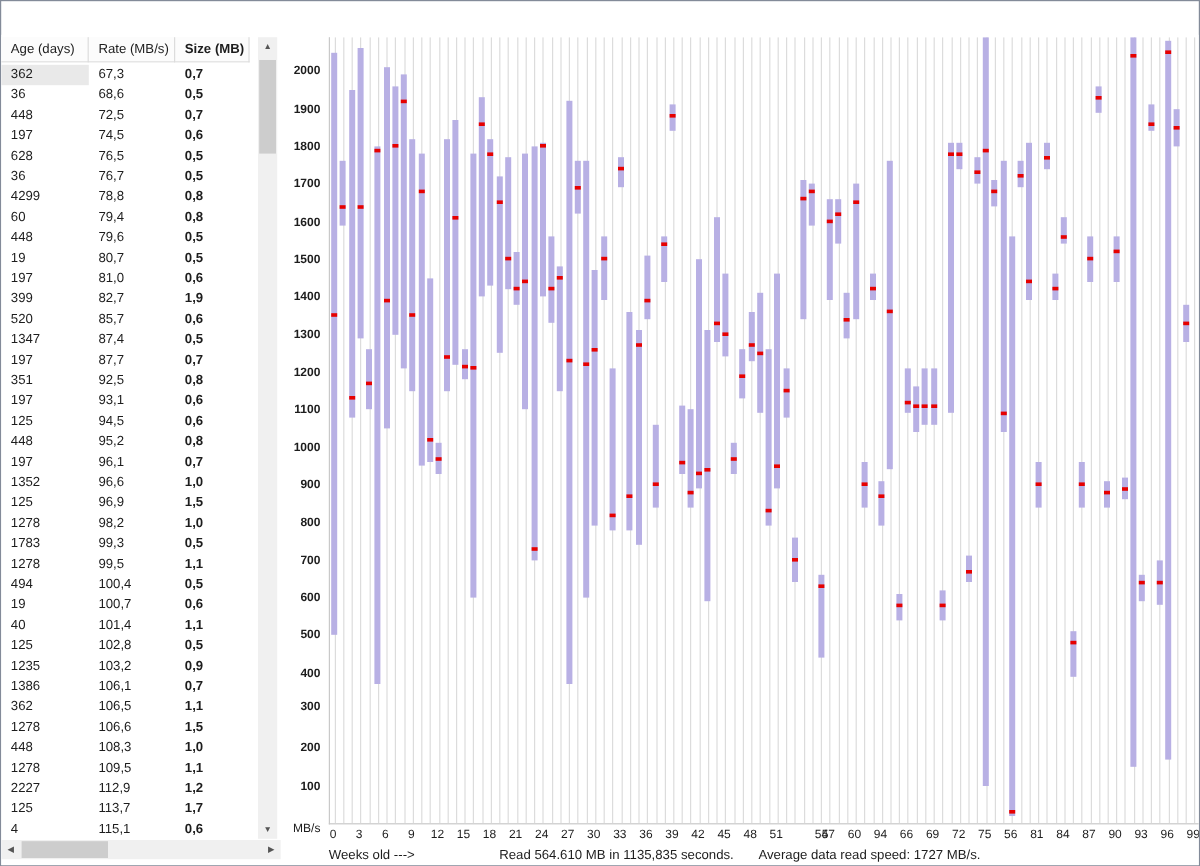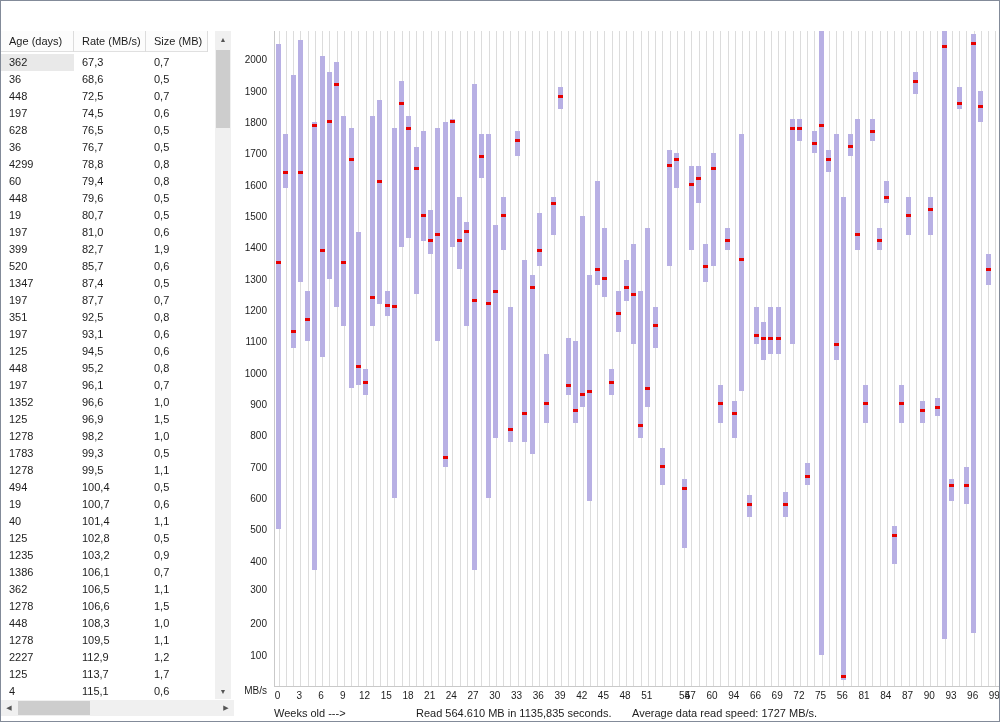--- a/index.html
+++ b/index.html
@@ -21,39 +21,39 @@
             display:flex; align-items:center; justify-content:center; font-family:inherit; padding:0; }
   .glyph-min { width:9px; height:2px; background:#2b2b2b; display:block; }
   .glyph-max { width:9px; height:8px; border:1px solid #2b2b2b; display:block; }
   .glyph-close { font-size:14px; color:#2b2b2b; line-height:1; font-weight:bold; }
 
   
   .left-panel { position:absolute; top:28px; left:0; width:233px; bottom:0; background:#fff; }
   .thead { position:absolute; top:2px; left:0; height:21px; display:flex; background:#fcfcfc;
            border-bottom:1px solid #e0e0e0; }
   .hcell { font-size:11px; color:#1d1d1d; padding:4px 0 0 8px; border-right:1px solid #dcdcdc; height:21px; }
-  .c0 { width:73px; } .c1 { width:72px; } .c2 { width:62px; }
+  .c0 { width:73px; } .c1 { width:72px; } .c2 { width:62px;font-weight:bold; }
   .tbody { position:absolute; top:25px; left:0; width:207px; }
   .trow { display:flex; height:17px; }
   .tcell { font-size:11px; color:#1d1d1d; padding-left:8px; line-height:17px; white-space:nowrap; }
   .tcell.selected { background:#e9e9e9; }
 
   
   .vscroll { position:absolute; top:2px; left:214px; width:16px; height:668px; background:#f0f0f0; }
   .sarrow { position:absolute; width:16px; height:16px; color:#555; font-size:7px;
             display:flex; align-items:center; justify-content:center; }
   .arrow-up { top:0; left:0; } .arrow-down { bottom:0; left:0; }
   .vthumb { position:absolute; left:1px; width:14px; top:19px; height:78px; background:#cdcdcd; }
   .hscroll { position:absolute; left:0; bottom:5px; width:233px; height:16px; background:#f0f0f0; }
   .arrow-left { left:0; top:0; } .arrow-right { right:0; top:0; }
   .hthumb { position:absolute; top:1px; height:14px; left:17px; width:72px; background:#cdcdcd; }
 
   
   .chart-panel { position:absolute; left:233px; top:28px; right:0; bottom:0; background:#fff; }
-  .ylabels { position:absolute; left:0; top:2px; width:36px; height:656px; }
+  .ylabels { position:absolute; left:0; top:2px; width:36px; height:656px;font-weight:bold; }
   .ytick { position:absolute; right:3px; font-size:10px; color:#1d1d1d; }
   .unit-label { position:absolute; left:0; top:656px; width:36px; text-align:right;
                 font-size:10px; color:#1d1d1d; padding-right:3px; }
   .plot { position:absolute; left:40px; top:2px; width:725px; height:656px;
           border-left:1px solid #c9c9c9; border-bottom:1px solid #c9c9c9; overflow:hidden; }
   .gridline { position:absolute; top:0; bottom:0; width:1px; }
   .range-bar { position:absolute; width:5px; }
   .marker { position:absolute; width:5px; height:3px; }
   .xlabels { position:absolute; left:40px; top:661px; width:730px; height:12px; overflow:hidden; }
   .xtick { position:absolute; font-size:10px; color:#1d1d1d; transform:translateX(-50%); }

